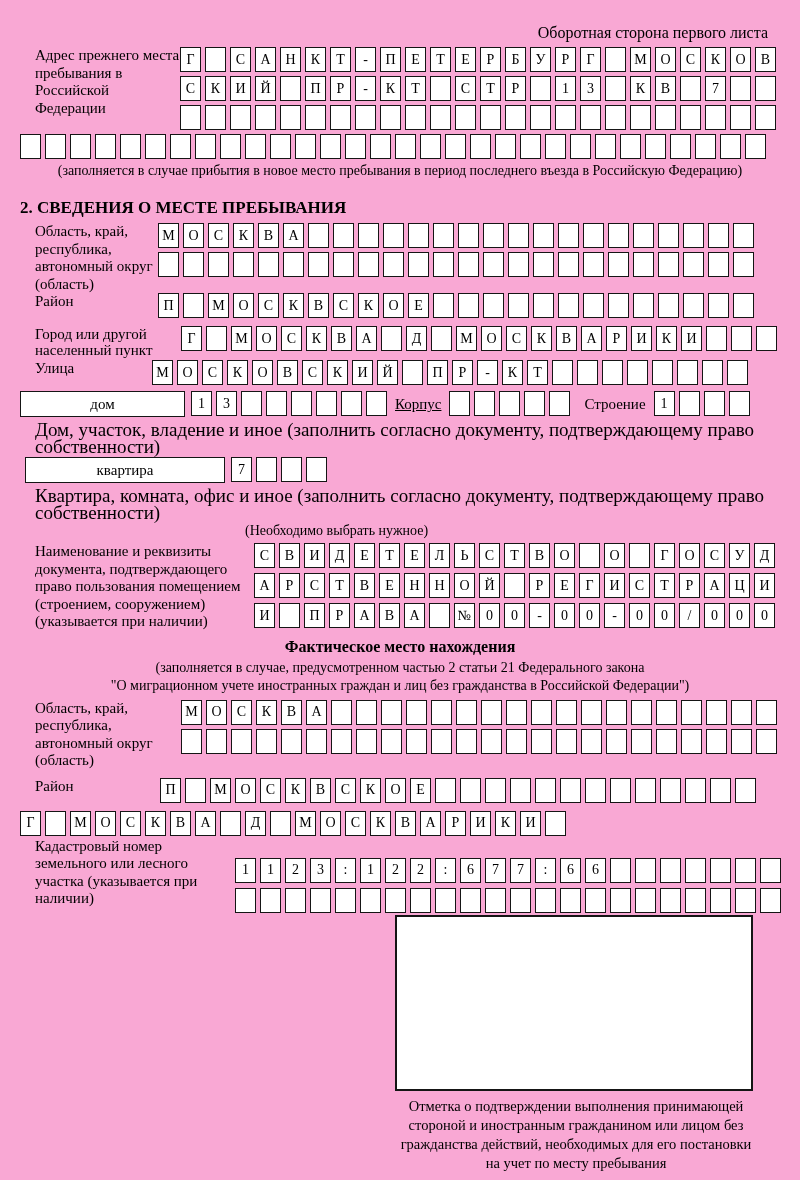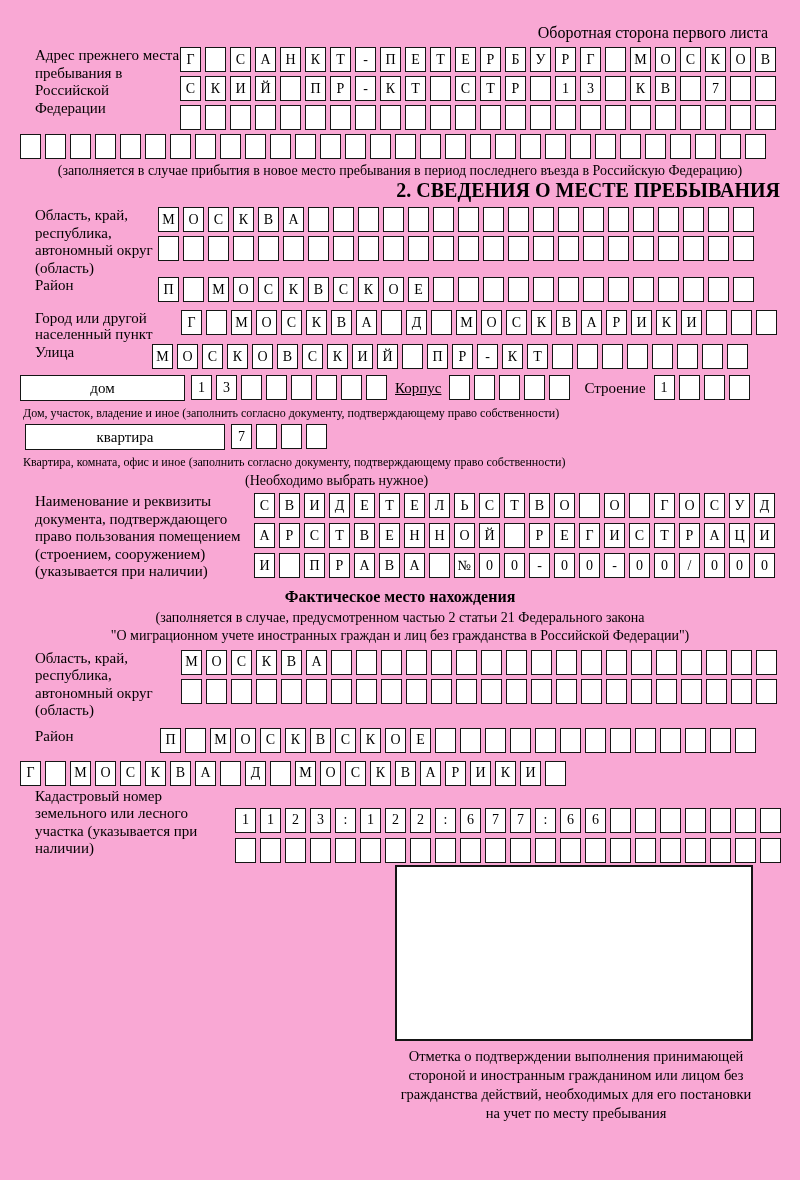--- a/index.html
+++ b/index.html
@@ -16,33 +16,33 @@
   .cells{display:flex;gap:4px;flex:none;}
   .cellrows{display:flex;flex-direction:column;gap:4px;}
   .cellrows.g5{gap:5px;}
   .cell{
     box-sizing:border-box;flex:none;width:21px;height:25px;border:1.5px solid #151515;
     display:flex;align-items:center;justify-content:center;
     font-size:14px;line-height:1;background:#fff;
   }
   .fullrow{margin-top:4px;}
   .center-note{text-align:center;font-size:14px;line-height:17px;margin-top:3px;}
-  .section-title{text-align:right;font-weight:bold;font-size:20px;margin-top:0;}
+  .section-title{text-align:left;font-weight:bold;font-size:17px;margin-top:19px;}
   .mt5{margin-top:5px}.mt4{margin-top:8px}.mt2{margin-top:2px}.mt21{margin-top:5px}
   .namedbox{
     box-sizing:border-box;border:1.5px solid #151515;height:26px;flex:none;
     display:flex;align-items:center;justify-content:center;font-size:15px;background:#fff;
   }
   .dom-box{width:165px;margin-right:6px;}
   .kvartira-box{width:200px;margin-right:6px;}
   .inline-label{flex:none;font-size:15px;line-height:26px;}
   .korpus-label{margin:0 8px;text-decoration:underline;}
   .stroenie-label{margin:0 8px 0 14px;}
   .dom-row{margin-top:6px;}
-  .small-caption{font-size:12px;line-height:17px;margin:4px 0 2px 3px;}
+  .small-caption{font-size:19px;line-height:17px;margin:4px 0 2px 15px;}
   .mesto-row{margin-left:15px;margin-top:6px;align-items:center;}
   .checkbox{
     box-sizing:border-box;flex:none;width:22px;height:27px;border:1.5px solid #151515;
     display:flex;align-items:center;justify-content:center;font-size:15px;background:#fff;
   }
   .mesto-label{flex:none;margin-right:9px;}
   .opt-label{flex:none;}
   .m-r12{margin-right:12px}.m-r18{margin-right:18px}.m-r24{margin-right:24px}
   .mesto-note{font-size:14px;margin:2px 0 0 225px;}
   .doc-row{margin-top:4px;}

